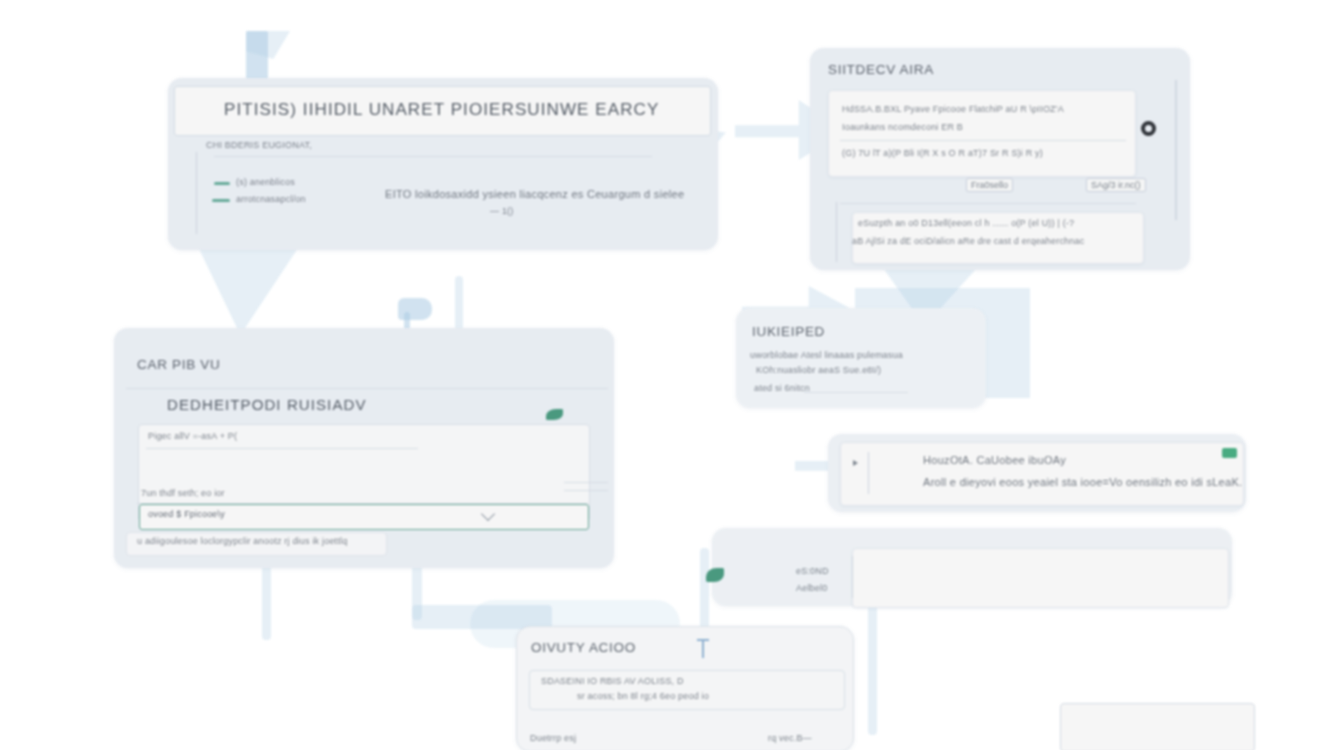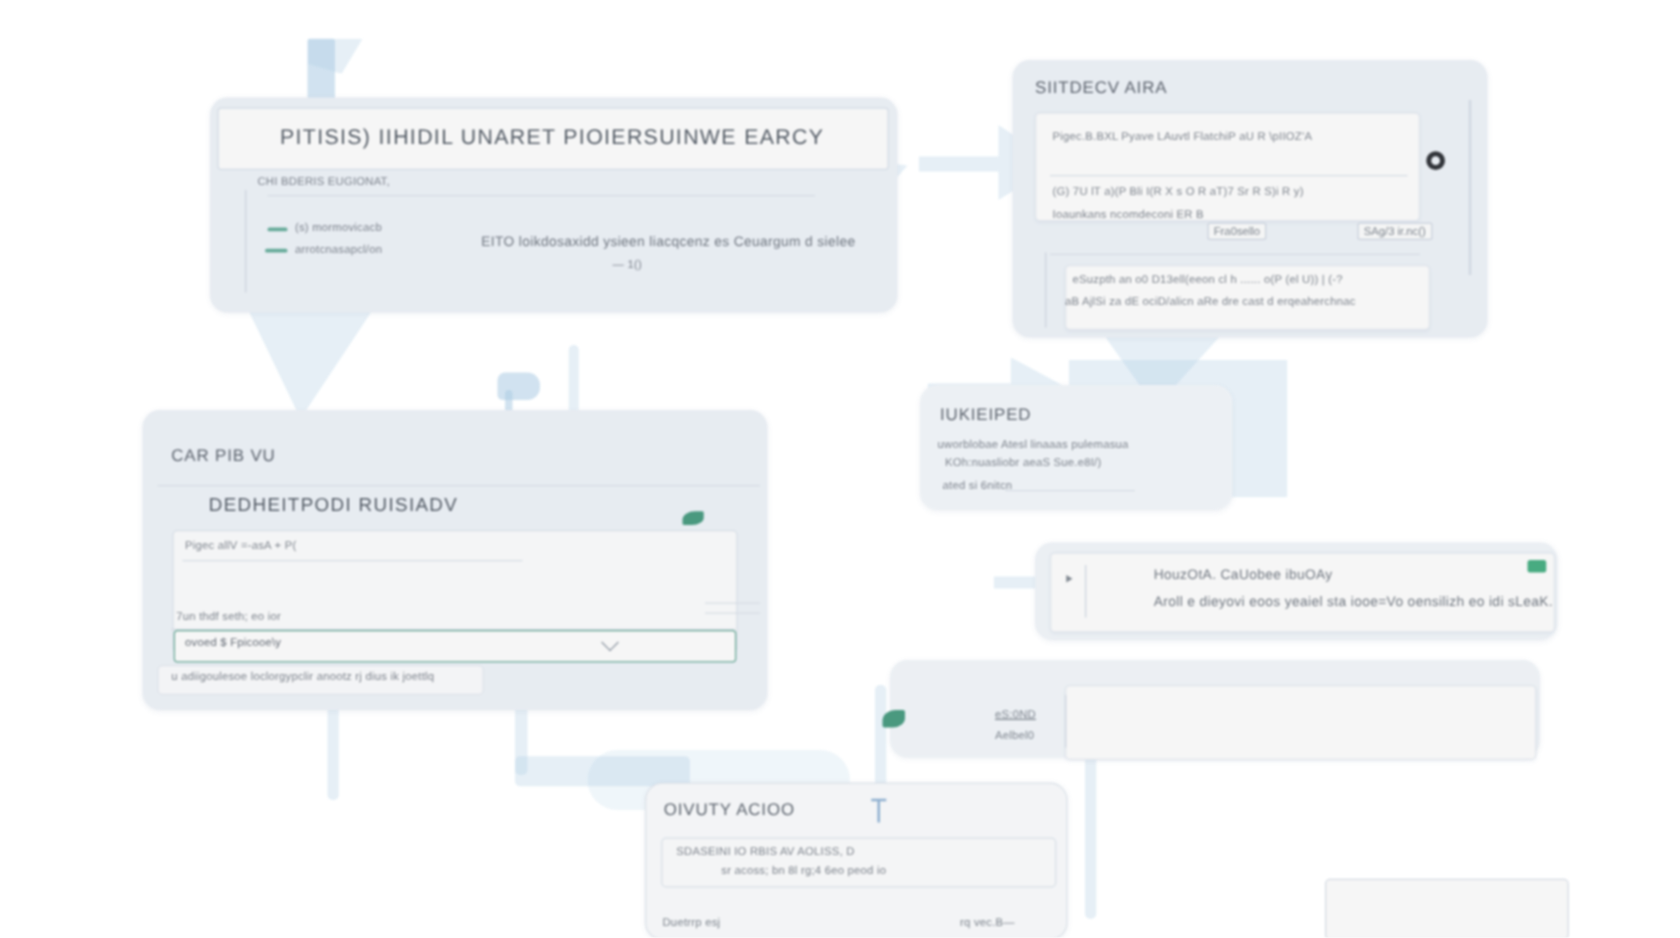--- a/index.html
+++ b/index.html
@@ -94,33 +94,33 @@
   <div class="txt big" style="left:192px;top:100px;">PITISIS) IIHIDIL UNARET PIOIERSUINWE EARCY</div>
 
   <div class="txt xs" style="left:192px;top:140px;padding-left:14px;">CHI BDERIS EUGIONAT,</div>
 
   <div class="vline" style="left:196px;top:152px;height:82px;"></div>
   <div class="hairline" style="left:214px;top:156px;width:438px;"></div>
 
   <div class="teal-mark" style="left:214px;top:182px;width:16px;height:3px;border-radius:2px;"></div>
   <div class="teal-mark" style="left:212px;top:199px;width:18px;height:3px;border-radius:2px;"></div>
 
-  <div class="txt xs" style="left:236px;top:177px;">(s) mormovicacb</div>
+  <div class="txt xs" style="left:236px;top:177px;">(s) anenblicos</div>
   <div class="txt xs" style="left:236px;top:194px;">arrotcnasapcl/on</div>
 
   <div class="txt sm" style="left:344px;top:188px;">EITO loikdosaxidd ysieen liacqcenz es Ceuargum d sielee</div>
   <div class="txt xs" style="left:490px;top:206px;">— 1()</div>
 
   <div class="panel" style="left:810px;top:48px;width:380px;height:222px;"></div>
 
   <div class="txt mid" style="left:828px;top:62px;">SIITDECV AIRA</div>
 
   <div class="card soft" style="left:828px;top:90px;width:306px;height:85px;"></div>
-  <div class="txt xs" style="left:842px;top:104px;">Pigec.B.BXL Pyave LAuvtl FlatchiP aU R \pIIOZ'A</div>
-  <div class="txt xs" style="left:842px;top:122px;margin-top:44px;">Ioaunkans ncomdeconi ER B</div>
+  <div class="txt xs" style="left:842px;top:104px;">HdSSA.B.BXL Pyave Fpicooe FlatchiP aU R \pIIOZ'A</div>
+  <div class="txt xs" style="left:842px;top:122px;">Ioaunkans ncomdeconi ER B</div>
   <div class="hairline" style="left:840px;top:140px;width:286px;"></div>
   <div class="txt xs" style="left:842px;top:148px;">(G) 7U lT a)(P Bli I(R X s O R aT)7 Sr R S)i R y)</div>
 
   <div class="chip" style="left:966px;top:178px;">Fra0sello</div>
   <div class="chip" style="left:1086px;top:178px;">SAg/3 ir.nc()</div>
 
   <div class="vline" style="left:836px;top:202px;height:60px;"></div>
   <div class="hairline" style="left:840px;top:203px;width:296px;"></div>
 
   <div class="card soft" style="left:852px;top:212px;width:290px;height:50px;"></div>
@@ -176,21 +176,21 @@
   <div class="txt sm" style="left:882px;top:454px;">HouzOtA. CaUobee ibuOAy</div>
   <div class="txt sm" style="left:882px;top:476px;">Aroll e dieyovi eoos yeaiel sta iooe=Vo oensilizh eo idi sLeaK.</div>
 
   <div class="greenbadge" style="left:1222px;top:448px;width:15px;height:10px;"></div>
 
   <div class="panel" style="left:712px;top:528px;width:520px;height:78px;background:#f3f8fd;"></div>
   <div class="card soft" style="left:852px;top:548px;width:375px;height:58px;"></div>
 
   <div class="greenleaf" style="left:706px;top:568px;width:18px;height:14px;"></div>
 
-  <div class="txt xs" style="left:796px;top:566px;text-decoration:underline;">eS:0ND</div>
+  <div class="txt xs" style="left:796px;top:566px;">eS:0ND</div>
   <div class="txt xs" style="left:796px;top:583px;">Aelbel0</div>
   <div class="vline" style="left:852px;top:556px;height:42px;"></div>
 
 
   <div class="panel plain" style="left:516px;top:626px;width:336px;height:124px;background:#fbfdff;border:1px solid #e2e9f2;"></div>
 
   <div class="txt mid" style="left:531px;top:640px;">OIVUTY ACIOO</div>
 
   <div style="position:absolute;left:702px;top:640px;width:2px;height:18px;background:#8ab4dd;"></div>
   <div style="position:absolute;left:697px;top:639px;width:12px;height:2px;background:#8ab4dd;"></div>

